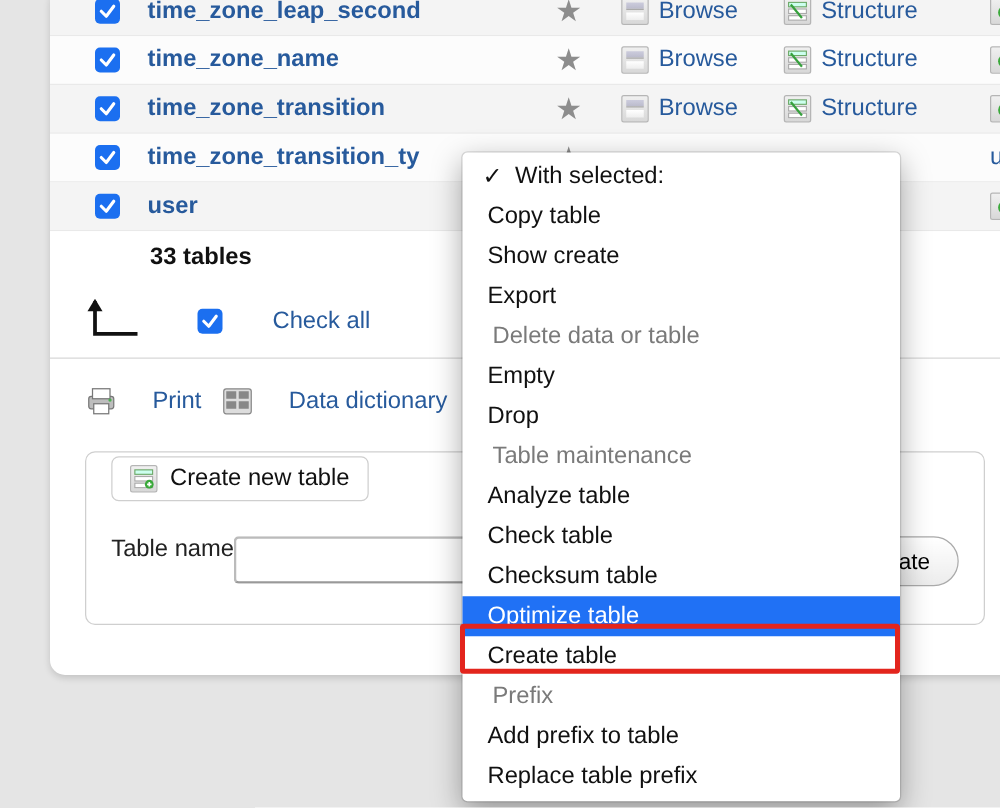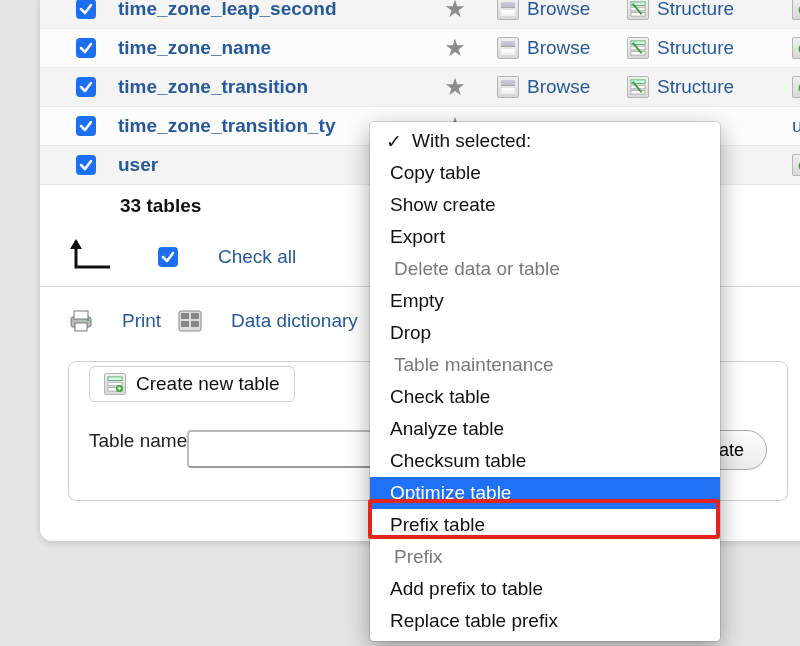--- a/index.html
+++ b/index.html
@@ -464,23 +464,23 @@
     <span class="dd-check">✓</span>
     <span>With selected:</span>
   </div>
   <div class="dd-item">Copy table</div>
   <div class="dd-item">Show create</div>
   <div class="dd-item">Export</div>
   <div class="dd-header">Delete data or table</div>
   <div class="dd-item">Empty</div>
   <div class="dd-item">Drop</div>
   <div class="dd-header">Table maintenance</div>
+  <div class="dd-item">Analyze table</div>
   <div class="dd-item">Check table</div>
-  <div class="dd-item">Analyze table</div>
   <div class="dd-item">Checksum table</div>
   <div class="dd-item selected">Optimize table</div>
-  <div class="dd-item">Prefix table</div>
+  <div class="dd-item">Create table</div>
   <div class="dd-header">Prefix</div>
   <div class="dd-item">Add prefix to table</div>
   <div class="dd-item">Replace table prefix</div>
 </div>
 
 <div class="red-box"></div>
 
 </body></html>

